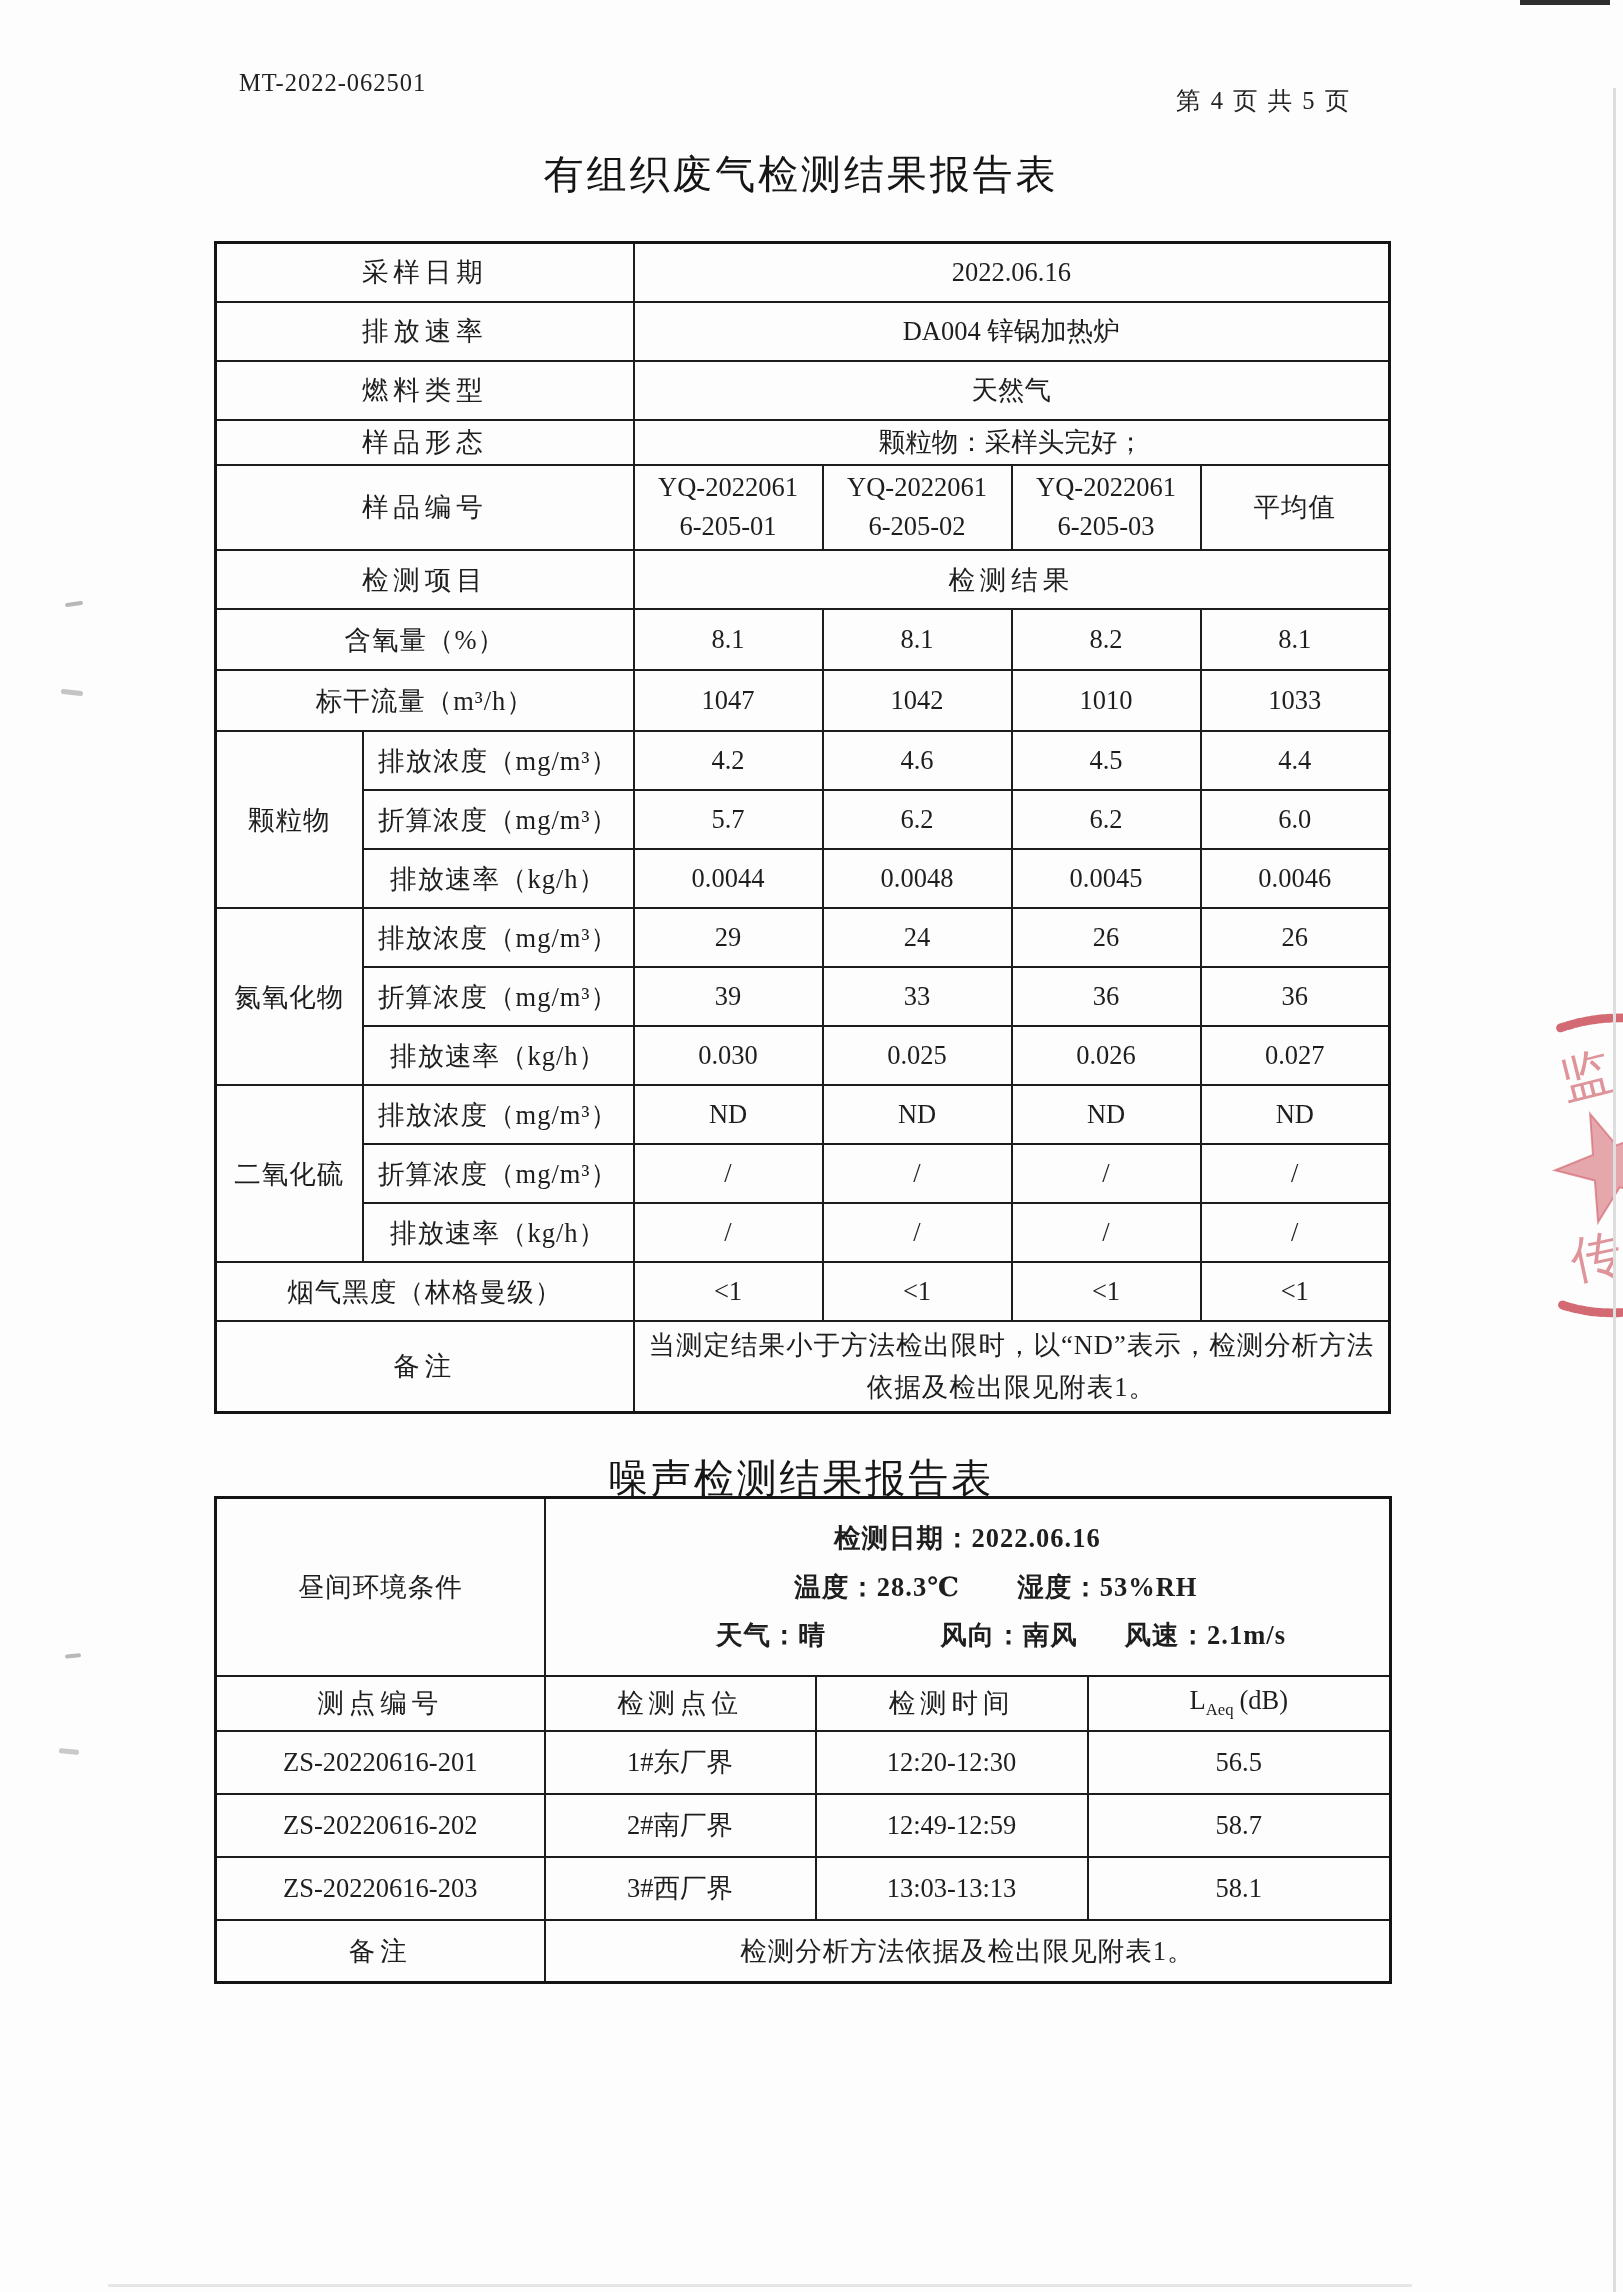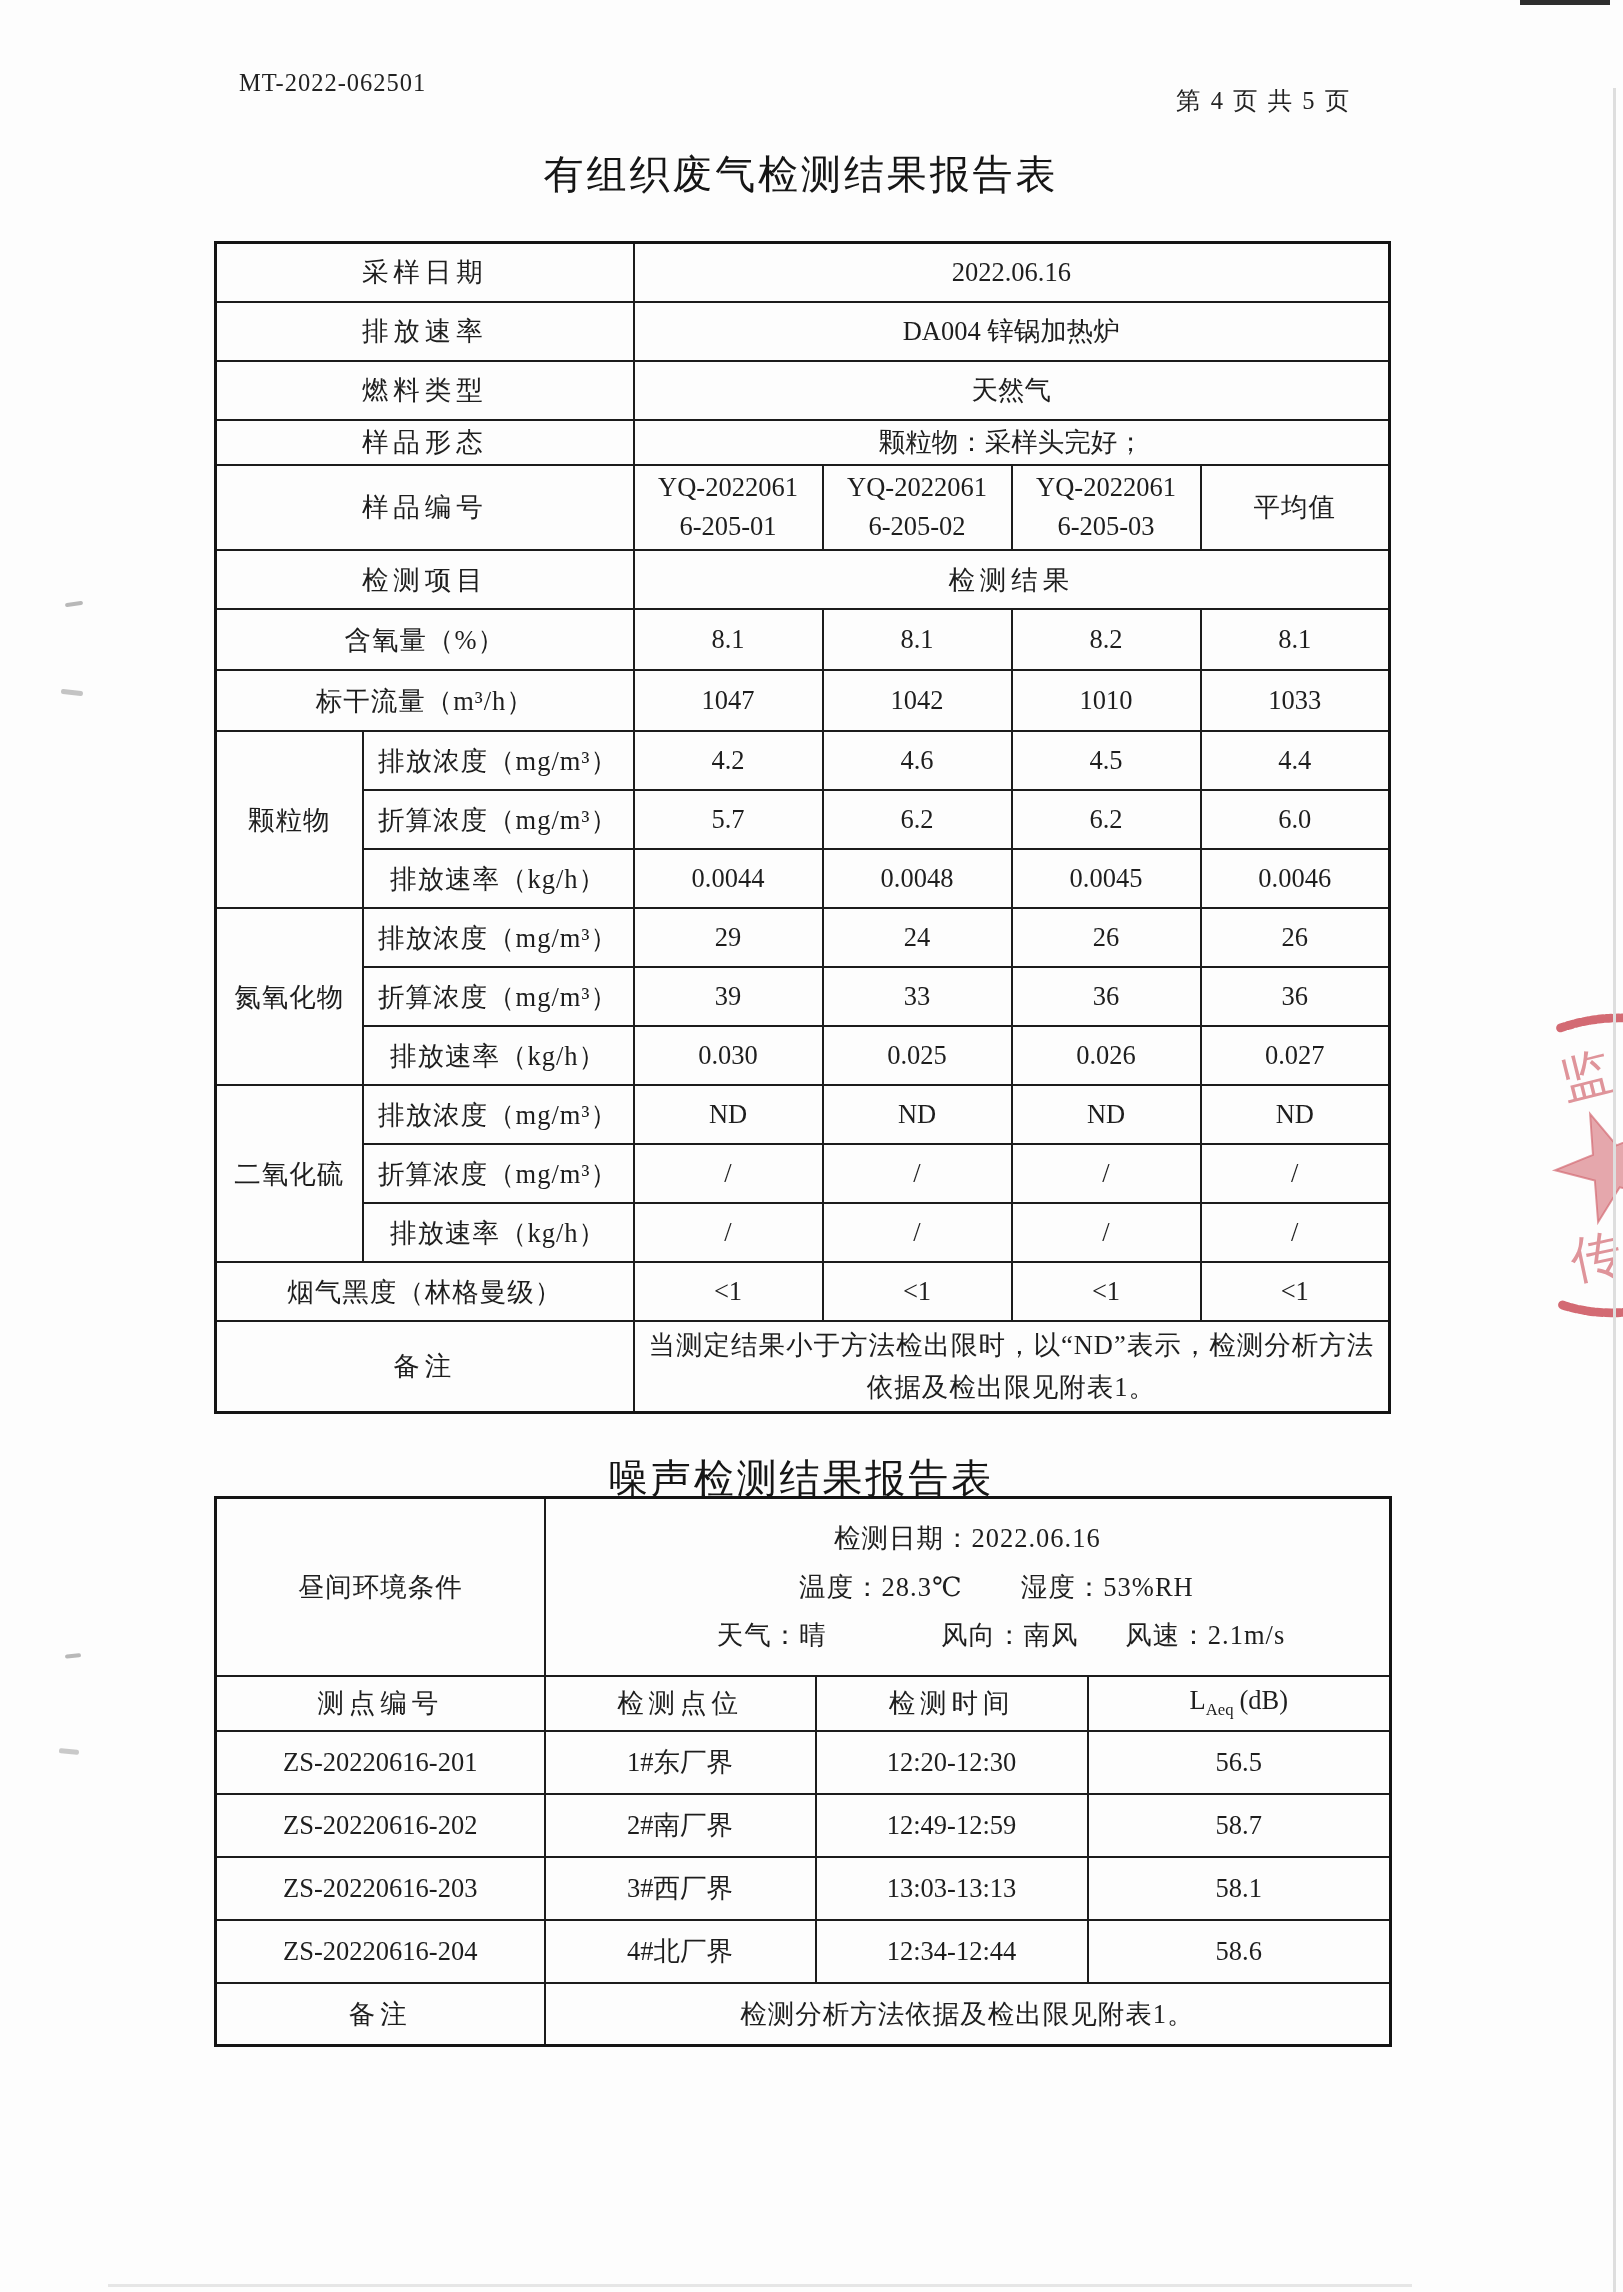--- a/index.html
+++ b/index.html
@@ -46,21 +46,21 @@
     overflow:hidden;
   }
   table.rpt{border:3.9px solid #141414;}
   .t-gas{top:241px;width:1174px;}
   .t-noise{top:1496px;width:1174px;}
   .lbl{letter-spacing:4.9px;}
   .lbl-tight{letter-spacing:1px;}
   .two-line{white-space:pre-line;line-height:1.5;font-size:25.5px;letter-spacing:0;}
   .note-cell{line-height:1.6;padding:5.9px 29px;letter-spacing:1px;}
   
-  .env-cell{text-align:left;padding:9.8px 0 9.8px 21.6px;}
+  .env-cell{text-align:left;padding:9.8px 0 9.8px 21.6px;font-weight:bold;}
   .env-cell .env-line{display:block;margin:12.7px 0;letter-spacing:1px;}
   .env-a{display:inline-block;width:280px;letter-spacing:1px;}
   .env-b{display:inline-block;width:245px;letter-spacing:1px;}
   .env-c{display:inline-block;width:231px;letter-spacing:1px;}
   sub.laeq{font-size:16.7px;}
   .laeq-unit{margin-left:5.9px;}
   
   .edge-strip-top{position:absolute;left:1520px;top:0;width:90px;height:4.9px;background:#2e2e2e;}
   .edge-line-right{position:absolute;left:1613px;top:88px;width:2.9px;height:2204px;background:#dedede;}
   .edge-line-bottom{position:absolute;left:108px;top:2284px;width:1304px;height:2.9px;background:#e6e6e6;}
@@ -260,26 +260,20 @@
         <td>12:49-12:59</td>
         <td>58.7</td>
       </tr>
       <tr style="height:63px">
         <td>ZS-20220616-203</td>
         <td>3#西厂界</td>
         <td>13:03-13:13</td>
         <td>58.1</td>
       </tr>
       <tr style="height:63px">
-        <td>ZS-20220616-204</td>
-        <td>4#北厂界</td>
-        <td>12:34-12:44</td>
-        <td>58.6</td>
-      </tr>
-      <tr style="height:63px">
         <td class="lbl">备注</td>
         <td colspan="3" class="lbl-tight">检测分析方法依据及检出限见附表1。</td>
       </tr>
     </tbody>
   </table>
 
   <svg class="stamp" viewBox="0 0 82 348">
     <g stroke="none" fill="none" opacity="0.78">
 
       <path d="M 18 34 Q 52 22 92 24" stroke="#c8424d" stroke-width="9" stroke-linecap="round" fill="none" stroke-dasharray="5,3"></path>

